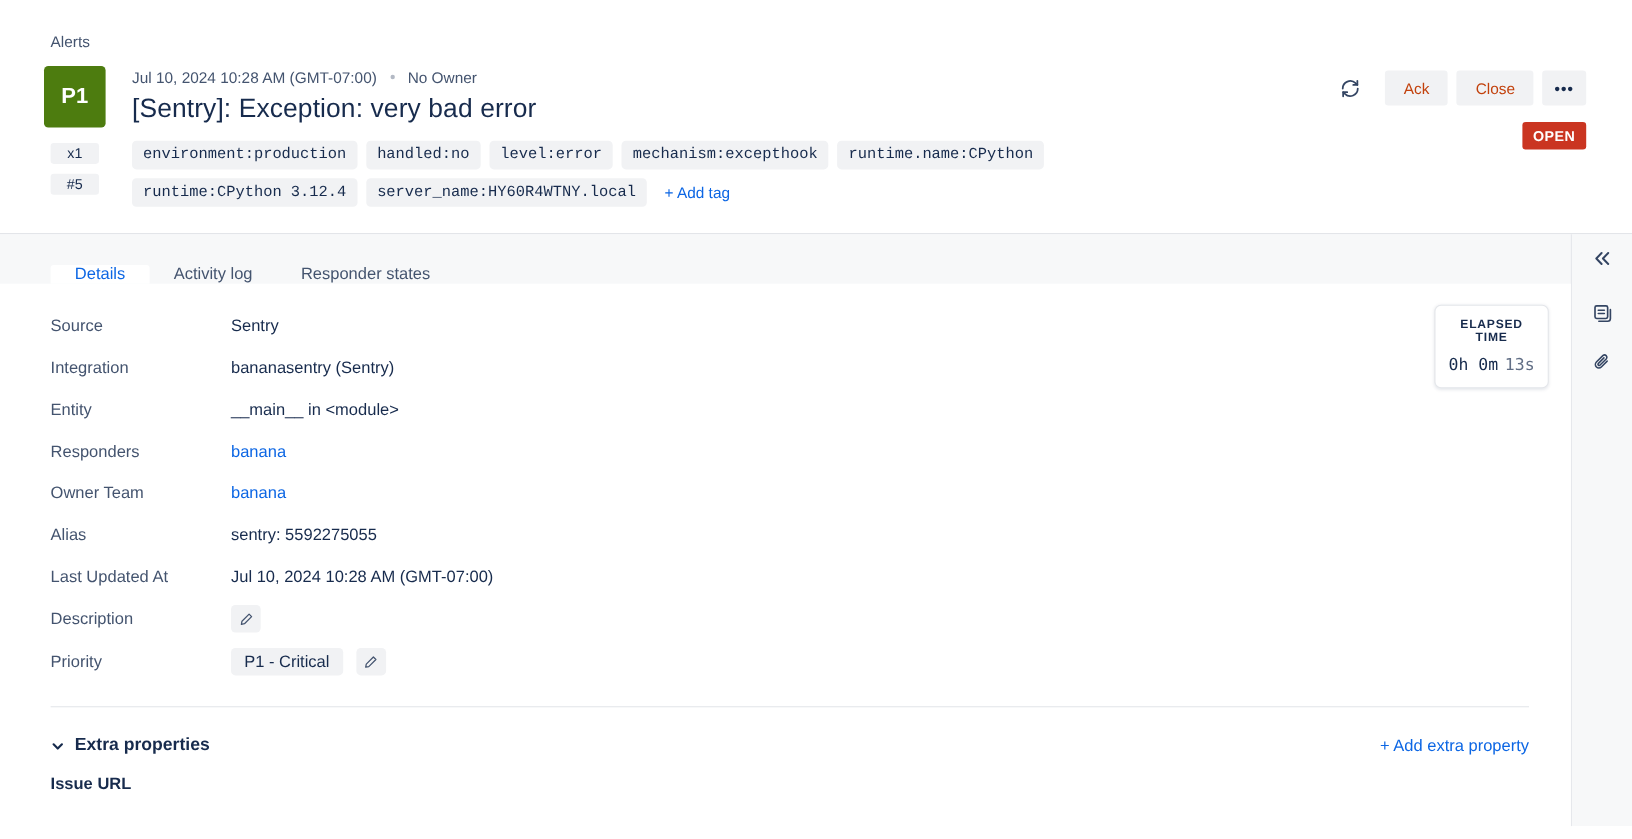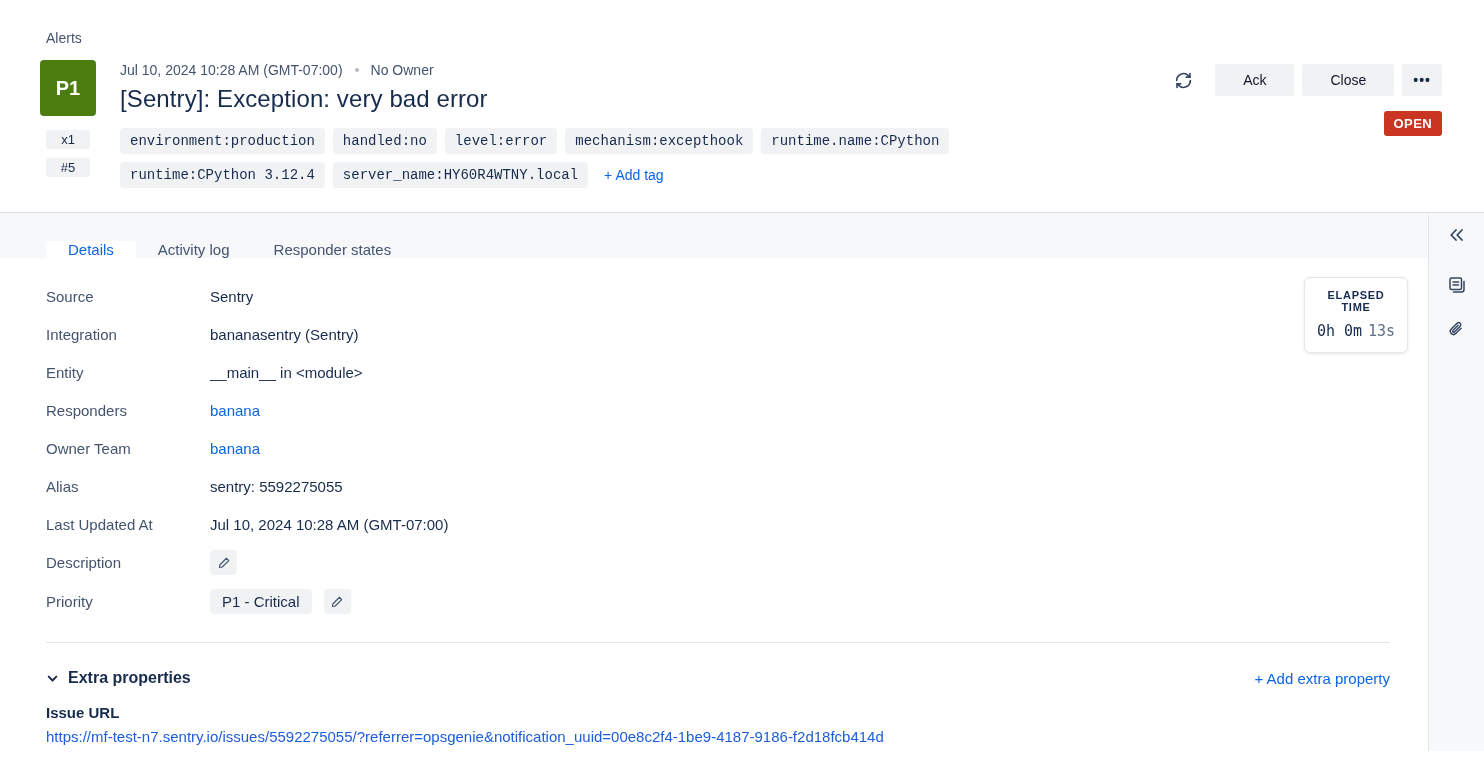--- a/index.html
+++ b/index.html
@@ -35,22 +35,22 @@
   .tag-chip {
     background:#F1F2F4; border-radius:4px; padding:3px 10px;
     font-size:14px; color:#172B4D; line-height:20px; white-space:nowrap;font-family:Liberation Mono, monospace;
   }
   .add-tag-link { color:#0C66E4; font-size:14px; margin-left:8px; cursor:pointer; }
 
   .header-actions { margin-left:auto; flex-shrink:0; display:flex; flex-direction:column; align-items:flex-end; padding-top:4px; }
   .actions-row { display:flex; align-items:center; }
   .icon-btn { background:none; border:none; color:#344563; cursor:pointer; display:flex; align-items:center; margin-right:22px; }
   .btn {
-    border:none; cursor:pointer; background:#F1F2F4; color:#0f172a;
-    font-family:inherit; font-size:14px; padding:7px 28px; border-radius:3px; line-height:18px;
+    border:none; cursor:pointer; background:#F1F2F4; color:#c2410c;
+    font-family:inherit; font-size:14px; padding:7px 17px; border-radius:3px; line-height:18px;
   }
   .btn + .btn { margin-left:8px; }
   .btn-more { font-weight:700; letter-spacing:1px; padding:7px 11px; color:#172B4D; }
   .status-badge {
     margin-top:15px; background:#CA3521; color:#fff; font-weight:700;
     font-size:13px; letter-spacing:.4px; padding:5px 10px; border-radius:3px;
   }
 
   
   .workspace { display:flex; border-top:1px solid #DCDFE4; height:539px; margin-top:24px; }
@@ -224,21 +224,20 @@
         <span class="chev-icon">
           <svg width="13" height="13" viewBox="0 0 12 12" fill="none" stroke="currentColor" stroke-width="1.8" stroke-linecap="round" stroke-linejoin="round">
             <path d="M2.5 4.3 6 7.8l3.5-3.5"></path>
           </svg>
         </span>
         <span class="extra-title">Extra properties</span>
         <a class="add-extra-link">+ Add extra property</a>
       </div>
 
       <div class="issue-url-label">Issue URL</div>
-      <a class="issue-url-link">https://mf-test-n7.sentry.io/issues/5592275055/?referrer=opsgenie&amp;notification_uuid=00e8c2f4-1be9-4187-9186-f2d18fcb414d</a>
 
     </div>
   </div>
 
   <div class="rail">
     <button class="rail-btn collapse">
       <span>
         <svg width="17" height="16" viewBox="0 0 17 16" fill="none" stroke="currentColor" stroke-width="1.8" stroke-linecap="round" stroke-linejoin="round">
           <path d="M8 3 3.2 8 8 13"></path>
             <path d="M14 3 9.2 8 14 13"></path>

